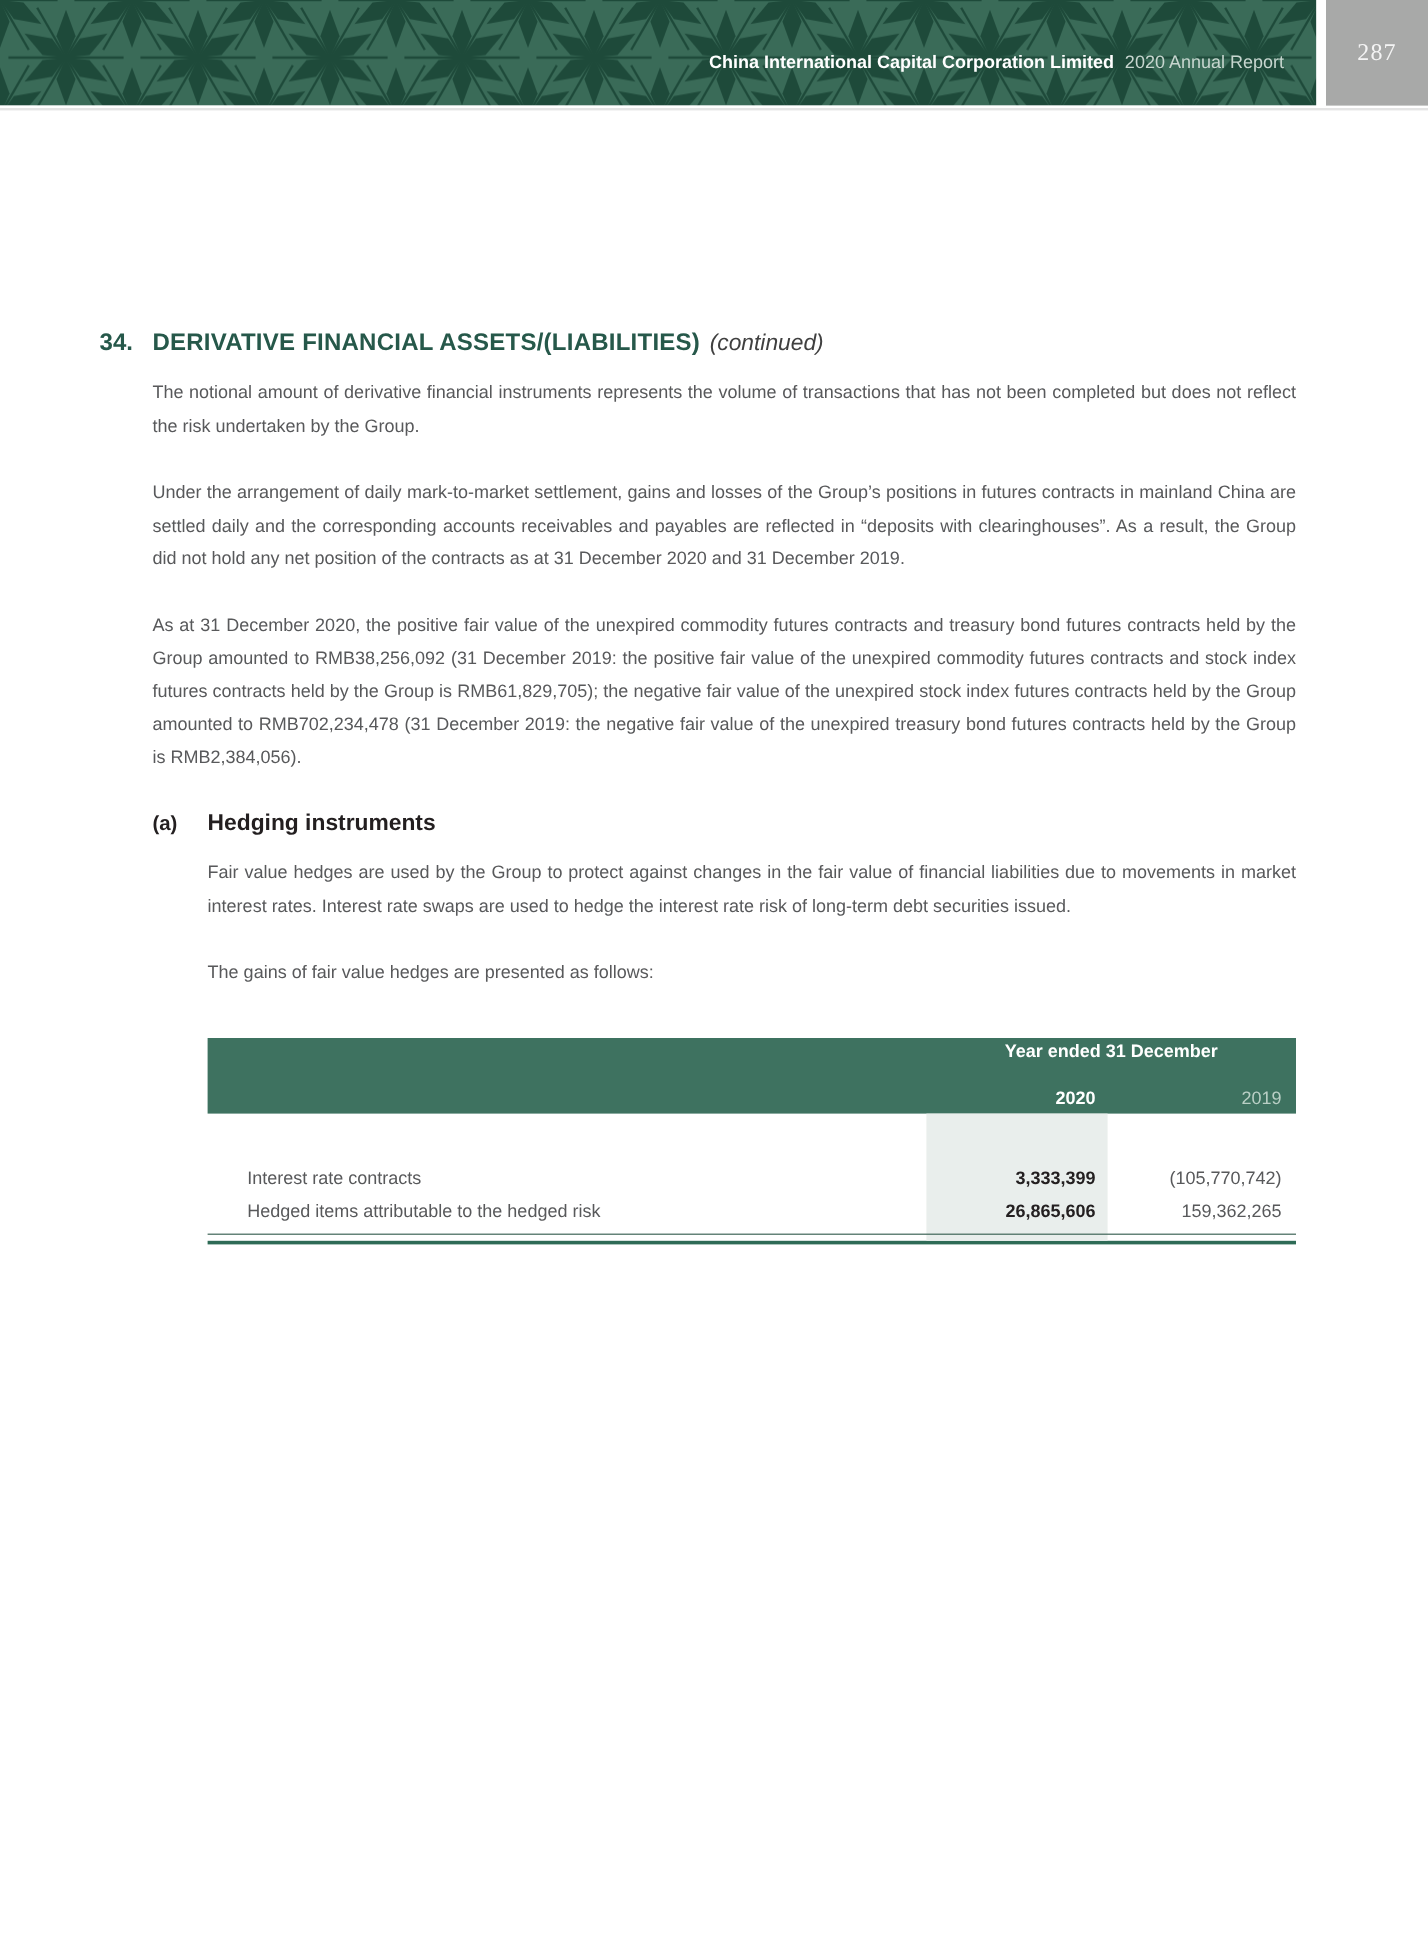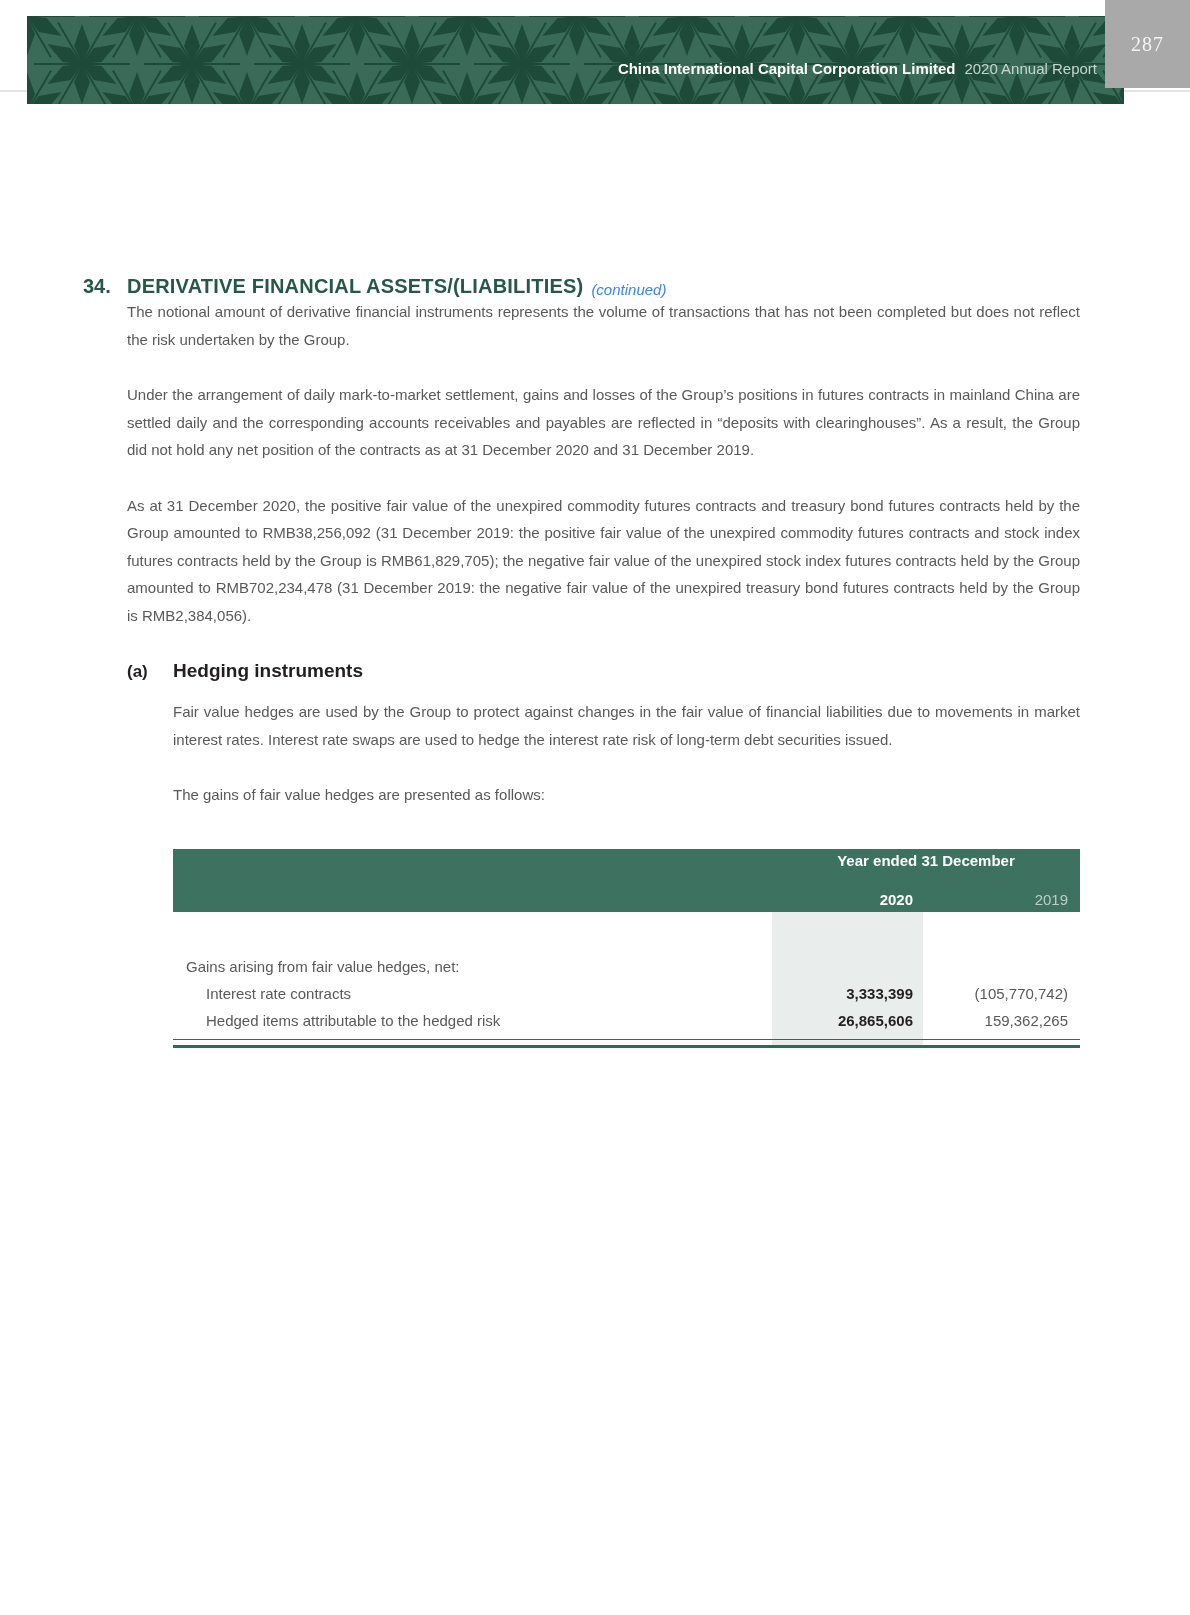--- a/index.html
+++ b/index.html
@@ -14,38 +14,38 @@
     --shade:#e9eeec;
     --box-gray:#a8a9a8;
   }
   *{margin:0;padding:0;box-sizing:border-box;}
   html,body{background:#ffffff;}
   body{font-family:"Liberation Sans","DejaVu Sans",sans-serif;}
   .page{position:relative;width:1190px;height:1615px;background:#ffffff;overflow:hidden;}
 
   
   .banner-row{position:relative;height:88px;width:1190px;}
-  .banner{position:absolute;left:0;top:16px;width:1097px;height:88px;overflow:hidden;margin-left:27px;}
+  .banner{position:absolute;left:0;top:0;width:1097px;height:88px;overflow:hidden;}
   .banner svg{display:block;}
   .banner-text{position:absolute;right:27px;bottom:26px;white-space:nowrap;font-size:15px;line-height:18px;}
   .banner-company{color:#ffffff;font-weight:700;}
   .banner-report{color:#c7d6cf;font-weight:400;margin-left:9px;}
   .pageno-box{position:absolute;right:0;top:0;width:85px;height:88px;background:var(--box-gray);
     display:flex;align-items:center;justify-content:center;}
   .pageno{font-family:Liberation Serif, serif;font-size:20px;color:#f4f4f4;letter-spacing:1px;}
   .header-divider{height:2px;background:#e4e4e4;margin-top:2px;width:1190px;}
 
   
   .content{padding:0 110px 0 83px;color:var(--body-gray);font-size:15px;}
   .h1-row{display:flex;align-items:flex-end;margin-top:183px;}
   .h1-num{width:44px;flex:0 0 44px;font-size:20px;font-weight:700;color:var(--title-green);}
   .h1-title{font-size:20px;font-weight:700;color:var(--title-green);letter-spacing:.2px;}
-  .h1-cont{font-size:15px;font-style:italic;color:#3b82f6;font-weight:400;margin-left:8px;}
+  .h1-cont{font-size:19px;font-style:italic;color:#404040;font-weight:400;margin-left:8px;}
 
-  .para{margin-left:44px;line-height:27.5px;text-align:justify;}
+  .para{margin-left:44px;margin-top:16px;line-height:27.5px;text-align:justify;}
   .para + .para{margin-top:28px;}
 
   .sub{margin-left:44px;}
   .sub-head{display:flex;align-items:baseline;margin-top:31px;}
   .sub-label{width:46px;flex:0 0 46px;font-size:17px;font-weight:700;color:var(--ink);}
   .sub-title{font-size:19px;font-weight:700;color:var(--ink);}
   .sub-body{margin-left:46px;}
   .sub-para{margin-top:16px;line-height:27.5px;text-align:justify;}
   .table-intro{margin-top:28px;line-height:27.5px;}
 
@@ -145,25 +145,20 @@
             <div class="t-cols">
               <span class="lbl"></span>
               <span class="col-2020">2020</span>
               <span class="col-2019">2019</span>
             </div>
           </div>
           <div class="t-body">
             <div class="shade"></div>
 
             <div class="t-row">
-              <span class="lbl">Gains arising from fair value hedges, net:</span>
-              <span class="col-2020"></span>
-              <span class="col-2019"></span>
-            </div>
-            <div class="t-row">
               <span class="lbl indent">Interest rate contracts</span>
               <span class="col-2020">3,333,399</span>
               <span class="col-2019">(105,770,742)</span>
             </div>
             <div class="t-row">
               <span class="lbl indent">Hedged items attributable to the hedged risk</span>
               <span class="col-2020">26,865,606</span>
               <span class="col-2019">159,362,265</span>
             </div>
 

